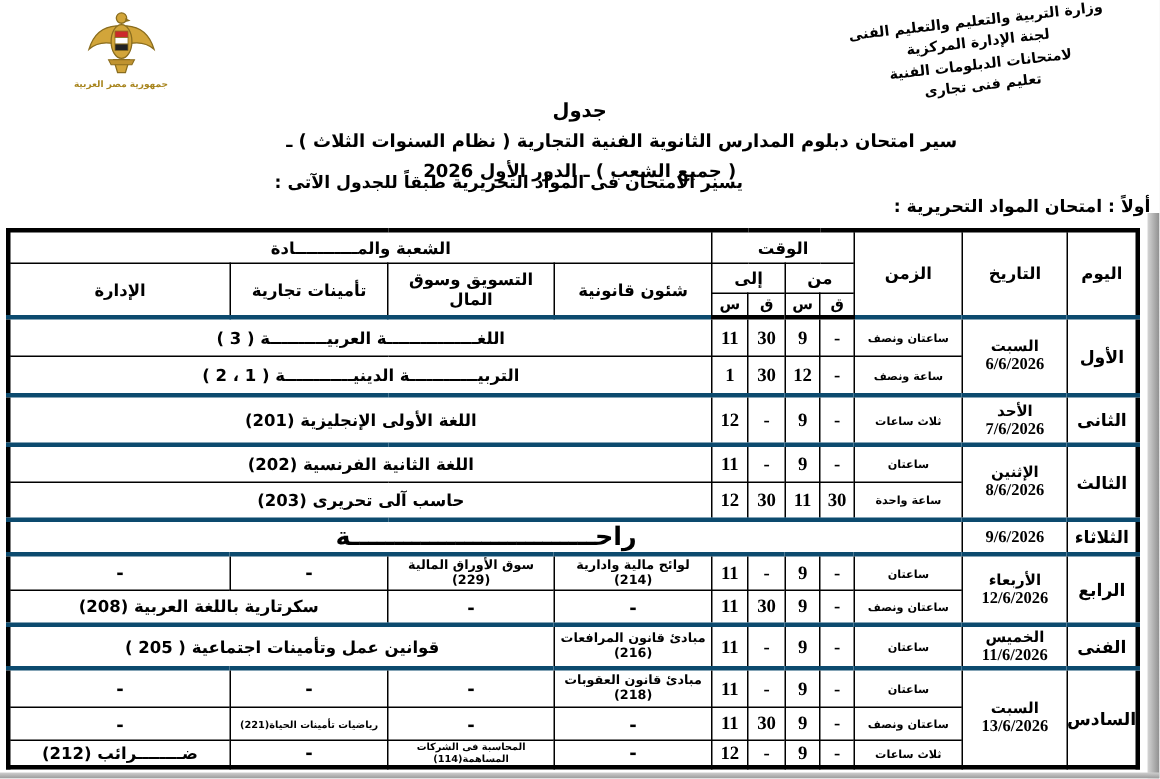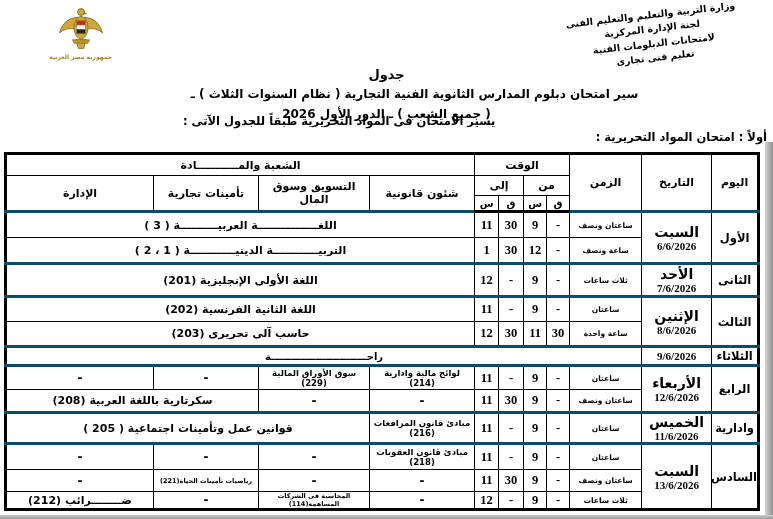--- a/index.html
+++ b/index.html
@@ -38,29 +38,29 @@
   }
   .sched thead th { font-weight: bold; font-size: 11px; }
   .sched thead tr:nth-child(1) { height: 22px; }
   .sched thead tr:nth-child(2) { height: 20px; }
   .sched thead tr:nth-child(3) { height: 16px; }
   .sched thead tr:nth-child(3) th { font-size: 10px; }
   .sched thead tr:last-child th { border-bottom: 3px solid #000; }
   tr.gs td { border-top: 3px solid #0c4a6e; }
   .k-day  { font-size: 11.5px; font-weight: bold; }
   .k-date { font-size: 9px;  font-weight: bold; }
-  .k-date .dn { font-size: 14px; font-weight: bold; }
+  .k-date .dn { font-size: 10px; font-weight: bold; }
   .date-num { font-family: "Liberation Serif", serif; font-size: 11px; font-weight: bold; direction: ltr; unicode-bidi: embed; }
   .k-zmn  { font-size: 7.5px; font-weight: bold; }
   .k-num  { font-family: "Liberation Serif", serif; font-size: 12.5px; font-weight: bold; }
   .k-dash { font-size: 12px; font-weight: bold; }
   .k-subj { font-size: 11px; font-weight: bold; }
   .k-subj-sm { font-size: 8.5px; font-weight: bold; }
   .k-subj-xs { font-size: 6.5px; font-weight: bold; }
-  .k-rest { font-size: 10px; font-weight: bold; letter-spacing: 1px; }
+  .k-rest { font-size: 17px; font-weight: bold; letter-spacing: 1px; }
   
   .edge-right { position: absolute; top: 142px; right: 0; bottom: 0; width: 8px;
     background: linear-gradient(to right, #d5d5d5, #8f8f8f); }
   .edge-bottom { position: absolute; left: 0; right: 0; bottom: 0; height: 4px;
     background: linear-gradient(to bottom, #cfcfcf, #9a9a9a); }
 </style>
 </head>
 <body>
 
 <div class="page">
@@ -219,21 +219,21 @@
           <td class="k-zmn">ساعتان ونصف</td>
           <td class="k-num">-</td>
           <td class="k-num">9</td>
           <td class="k-num">30</td>
           <td class="k-num">11</td>
           <td class="k-dash">-</td>
           <td class="k-dash">-</td>
           <td class="k-subj" colspan="2">سكرتارية باللغة العربية (208)</td>
         </tr>
         <tr class="gs" style="height: 29px;">
-          <td class="k-day">وادارية</td>
+          <td class="k-day">الفنى</td>
           <td class="k-date">
             <div class="dn">الخميس</div>
             <div class="date-num">11/6/2026</div>
           </td>
           <td class="k-zmn">ساعتان</td>
           <td class="k-num">-</td>
           <td class="k-num">9</td>
           <td class="k-num">-</td>
           <td class="k-num">11</td>
           <td class="k-subj-sm">مبادئ قانون المرافعات (216)</td>

